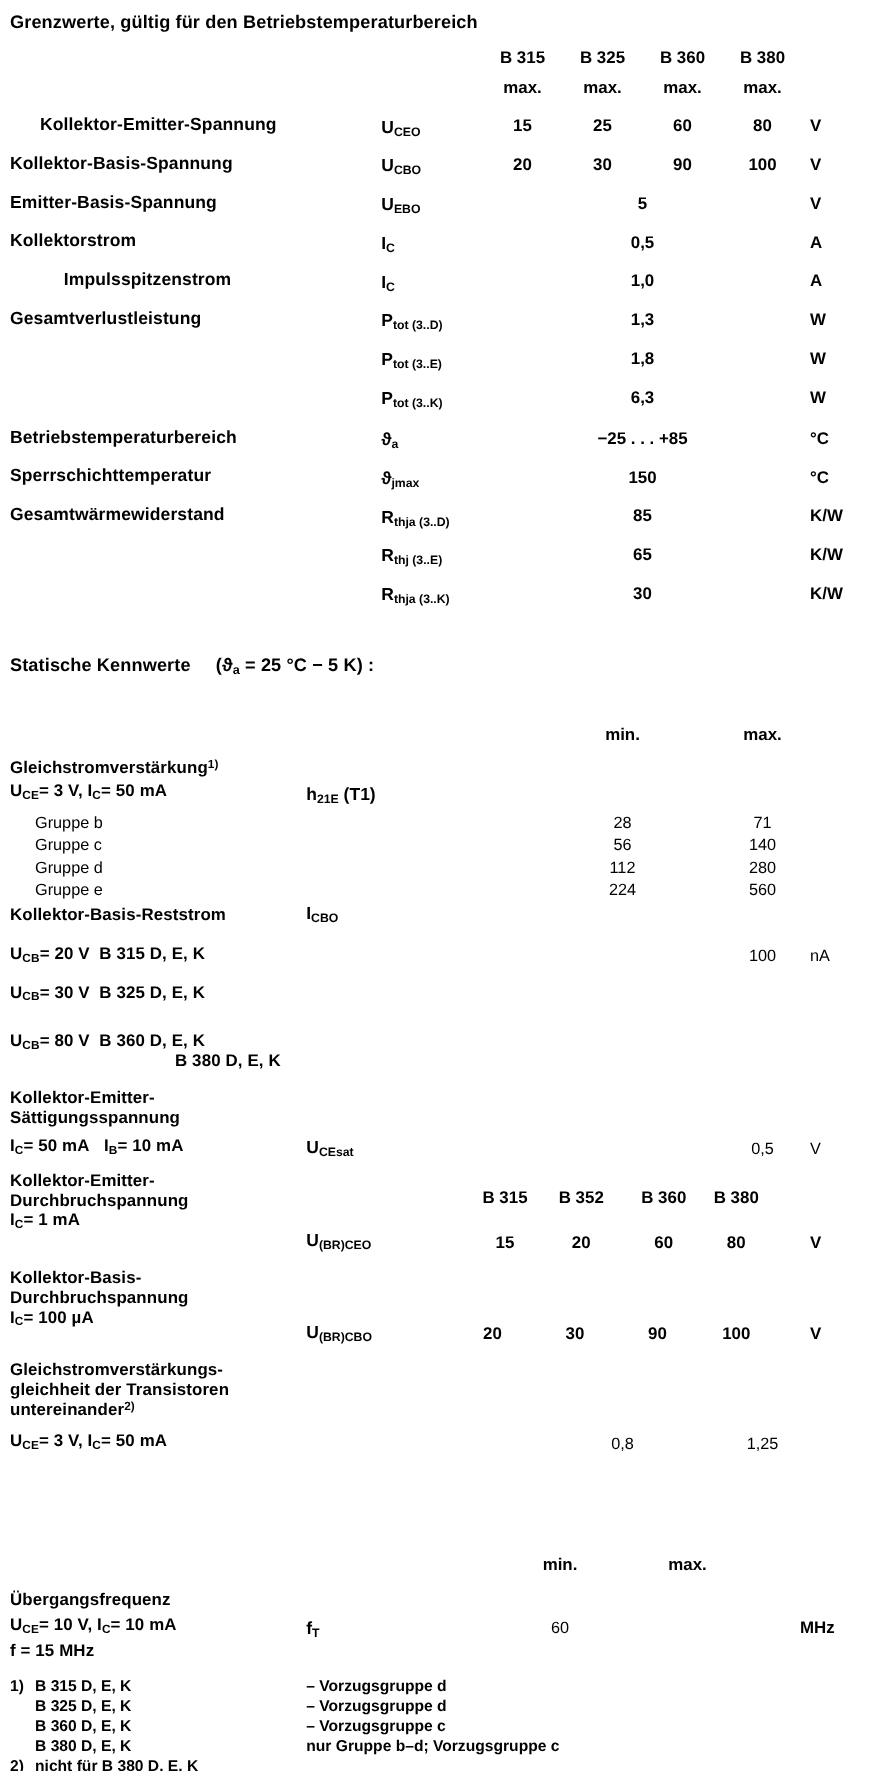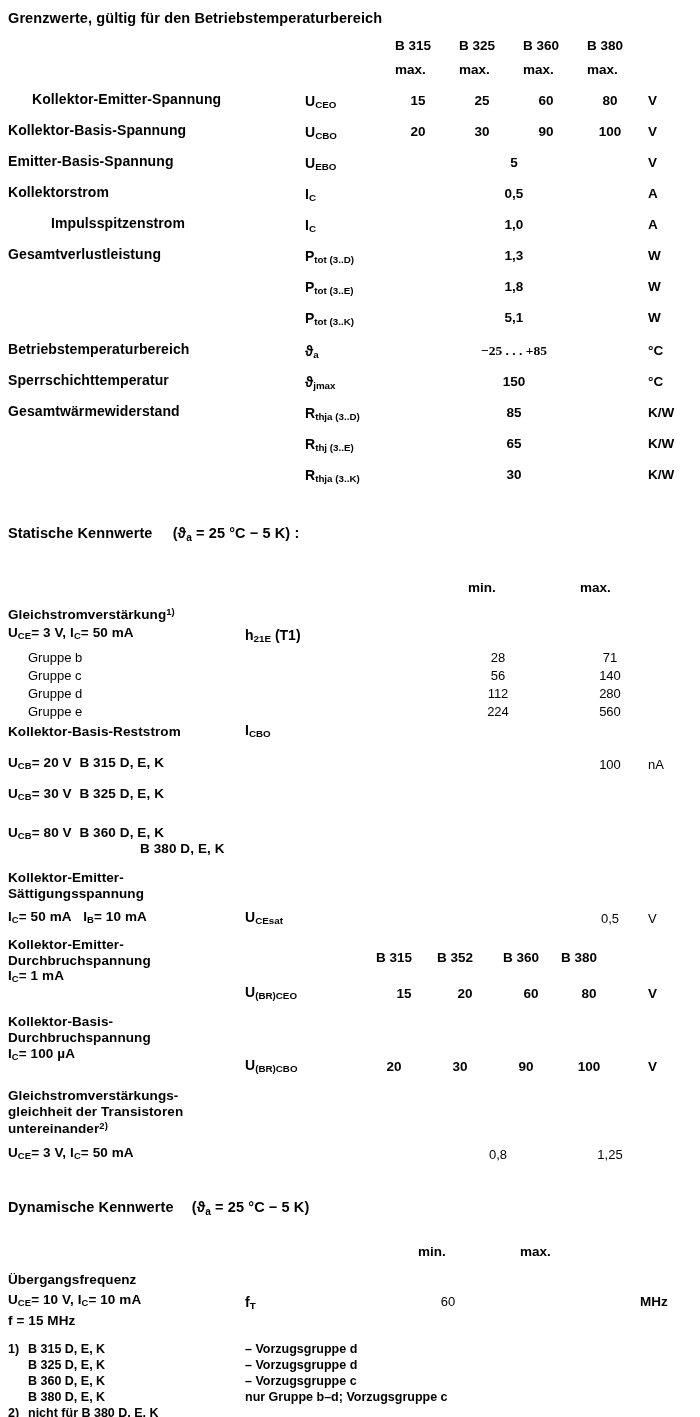--- a/index.html
+++ b/index.html
@@ -23,21 +23,21 @@
   .abs{position:absolute;}
   .c-lbl{left:8px;}
   .col-sym{left:305px;}
   .col1{left:395px;width:46px;text-align:center;}
   .col2{left:459px;width:46px;text-align:center;}
   .col3{left:523px;width:46px;text-align:center;}
   .col4{left:587px;width:46px;text-align:center;}
   .col-unit{left:648px;}
   .span-center{left:395px;width:238px;text-align:center;}
 
-  .hdr{font-size:13.5px;font-weight:bold;text-align:left;}
+  .hdr{font-size:13.5px;font-weight:bold;text-align:center;}
 
   .small{font-size:13px;font-weight:normal;}
 
   .fn{font-size:12.5px;font-weight:bold;}
   .fn-r{position:absolute;left:245px;font-size:12.5px;font-weight:bold;}
 </style>
 </head>
 <body>
 
 <div class="page">
@@ -88,26 +88,26 @@
   <div class="abs lbl c-lbl" style="top:246px;">Gesamtverlustleistung</div>
   <div class="abs sym col-sym" style="top:248px;"><span>P</span><sub>tot (3..D)</sub></div>
   <div class="abs val span-center" style="top:248px;">1,3</div>
   <div class="abs unit col-unit" style="top:248px;">W</div>
 
   <div class="abs sym col-sym" style="top:279px;"><span>P</span><sub>tot (3..E)</sub></div>
   <div class="abs val span-center" style="top:279px;">1,8</div>
   <div class="abs unit col-unit" style="top:279px;">W</div>
 
   <div class="abs sym col-sym" style="top:310px;"><span>P</span><sub>tot (3..K)</sub></div>
-  <div class="abs val span-center" style="top:310px;">5,1</div>
+  <div class="abs val span-center" style="top:310px;">6,3</div>
   <div class="abs unit col-unit" style="top:310px;">W</div>
 
   <div class="abs lbl c-lbl" style="top:341px;">Betriebstemperaturbereich</div>
   <div class="abs sym col-sym" style="top:343px;"><span>ϑ</span><sub>a</sub></div>
-  <div class="abs val span-center" style="top:343px;font-family:Liberation Serif, serif;">−25 . . . +85</div>
+  <div class="abs val span-center" style="top:343px;">−25 . . . +85</div>
   <div class="abs unit col-unit" style="top:343px;">°C</div>
 
   <div class="abs lbl c-lbl" style="top:372px;">Sperrschichttemperatur</div>
   <div class="abs sym col-sym" style="top:374px;"><span>ϑ</span><sub>jmax</sub></div>
   <div class="abs val span-center" style="top:374px;">150</div>
   <div class="abs unit col-unit" style="top:374px;">°C</div>
 
   <div class="abs lbl c-lbl" style="top:403px;">Gesamtwärmewiderstand</div>
   <div class="abs sym col-sym" style="top:405px;"><span>R</span><sub>thja (3..D)</sub></div>
   <div class="abs val span-center" style="top:405px;">85</div>
@@ -195,24 +195,20 @@
   <div class="abs val" style="left:561px;width:56px;top:1059px;">100</div>
   <div class="abs unit col-unit" style="top:1059px;">V</div>
 
   <div class="abs lbl c-lbl" style="top:1088px;font-size:13.5px;">Gleichstromverstärkungs-</div>
   <div class="abs lbl c-lbl" style="top:1104px;font-size:13.5px;">gleichheit der Transistoren</div>
   <div class="abs lbl c-lbl" style="top:1120px;font-size:13.5px;"><span>untereinander</span><sup>2)</sup></div>
   <div class="abs lbl c-lbl" style="top:1145px;font-size:13.5px;"><span>U</span><sub>CE</sub><span>= 3 V,  I</span><sub>C</sub><span>= 50 mA</span></div>
   <div class="abs small" style="left:468px;width:60px;text-align:center;top:1147px;">0,8</div>
   <div class="abs small" style="left:580px;width:60px;text-align:center;top:1147px;">1,25</div>
 
-  <div class="abs sec-title" style="left:8px;top:1199px;">
-    <span>Dynamische Kennwerte</span>
-    <span style="margin-left:14px;"><span>(ϑ</span><sub>a</sub> <span>= 25 °C − 5 K)</span></span>
-  </div>
 
   <div class="abs hdr" style="left:418px;width:60px;top:1244px;">min.</div>
   <div class="abs hdr" style="left:520px;width:60px;top:1244px;">max.</div>
 
   <div class="abs lbl c-lbl" style="top:1272px;font-size:13.5px;">Übergangsfrequenz</div>
   <div class="abs lbl c-lbl" style="top:1292px;font-size:13.5px;"><span>U</span><sub>CE</sub><span>= 10 V,  I</span><sub>C</sub><span>= 10 mA</span></div>
   <div class="abs sym" style="left:245px;top:1294px;"><span>f</span><sub>T</sub></div>
   <div class="abs small" style="left:418px;width:60px;text-align:center;top:1294px;">60</div>
   <div class="abs unit" style="left:640px;top:1294px;">MHz</div>
   <div class="abs lbl c-lbl" style="top:1313px;font-size:13.5px;">f = 15 MHz</div>

